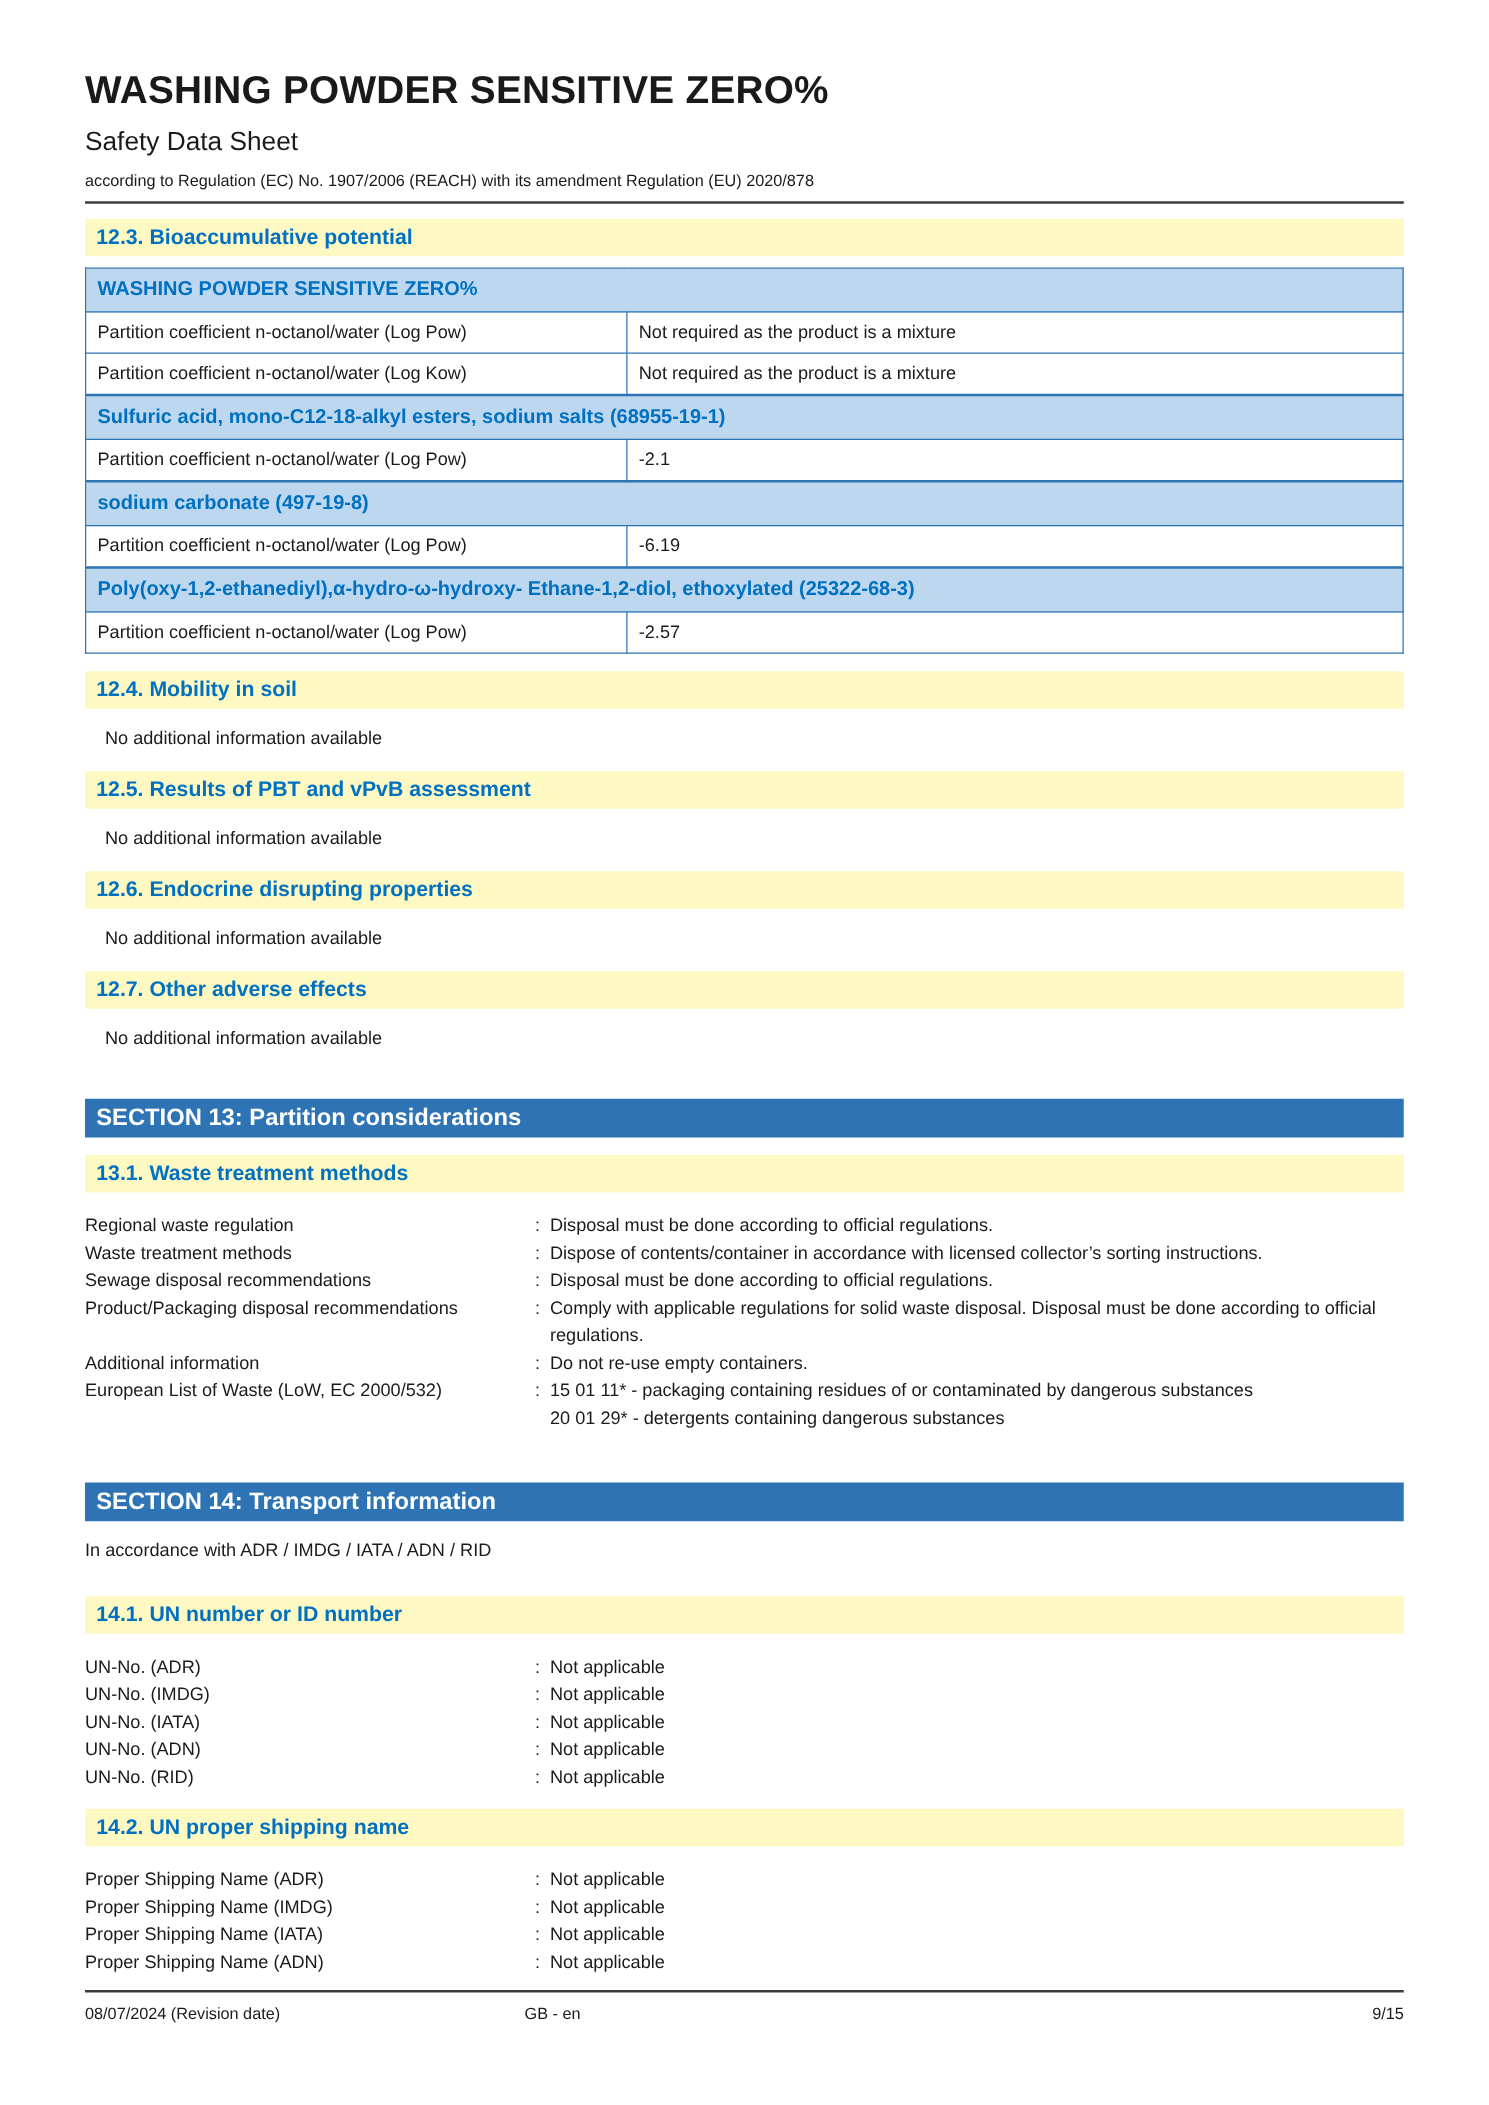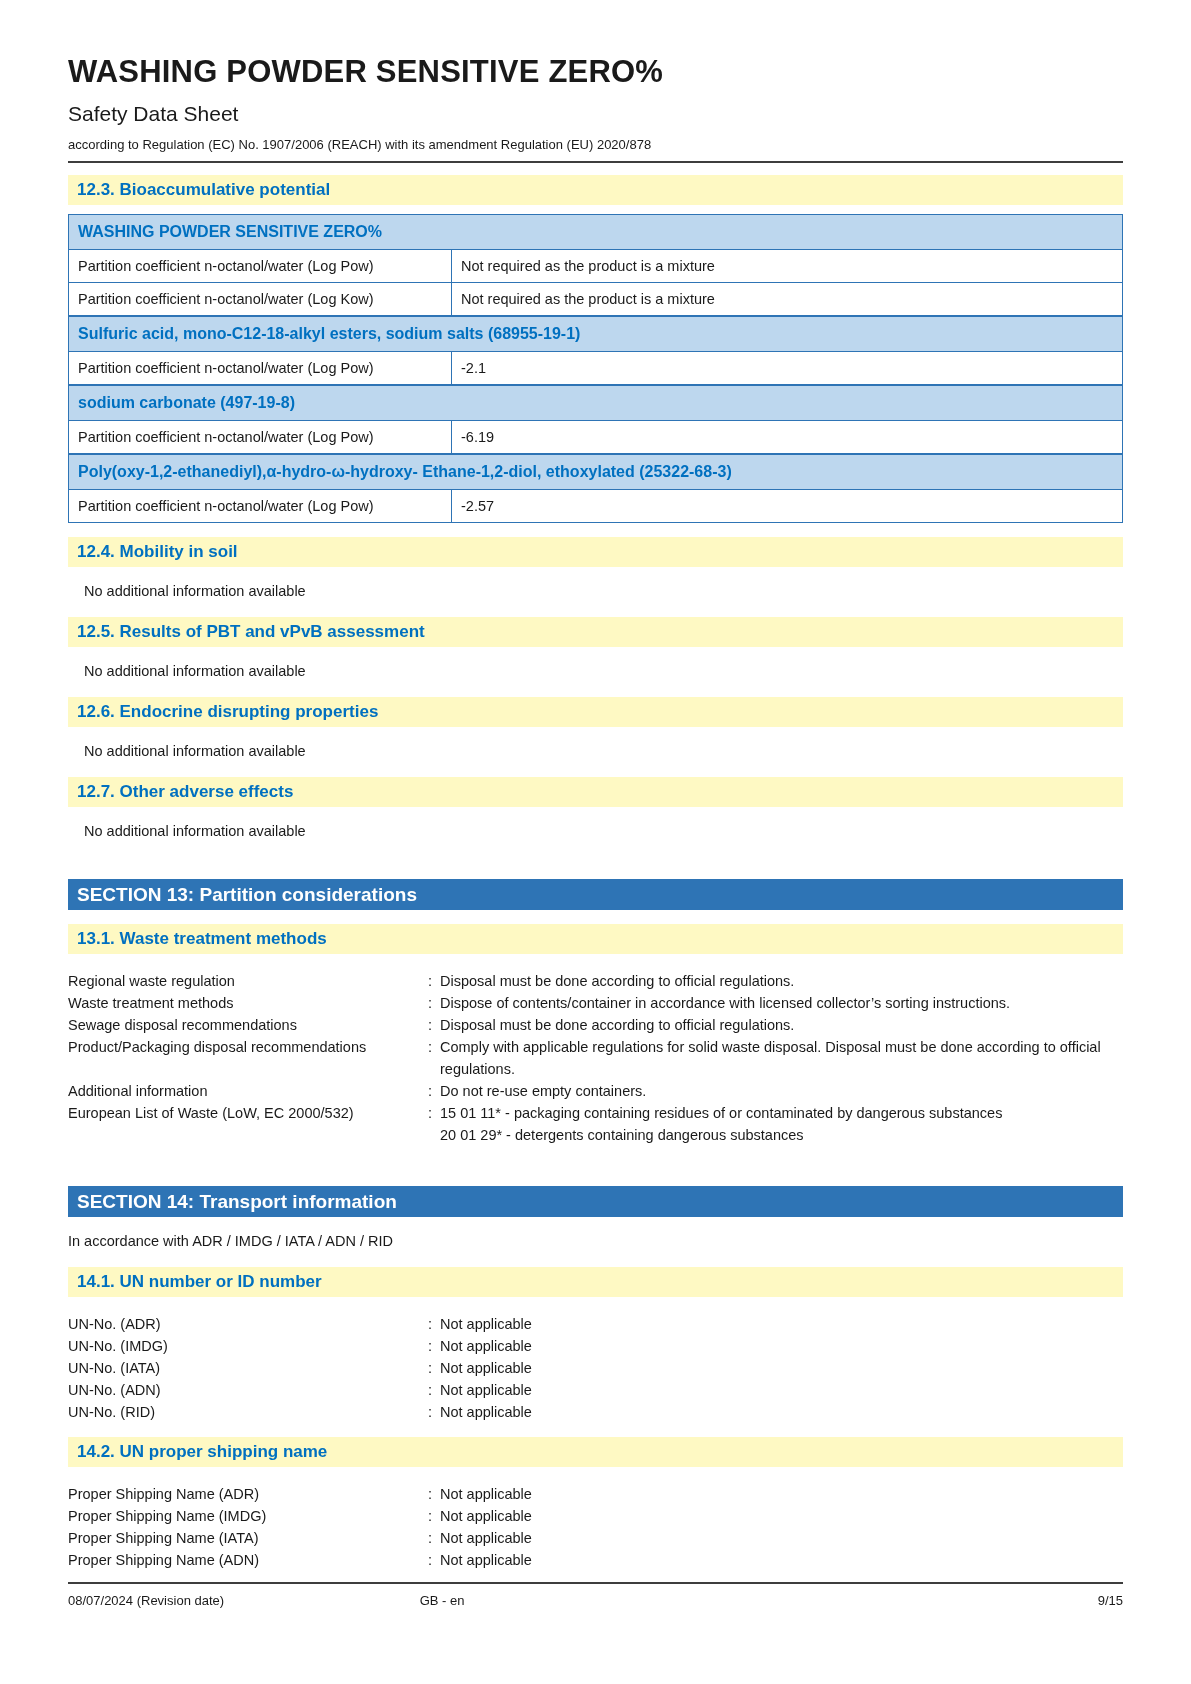--- a/index.html
+++ b/index.html
@@ -42,31 +42,31 @@
     border: 1.5px solid #2E74B5;
     padding: 8px 9px;
     vertical-align: middle;
   }
   table.data-table td.group-header {
     background: #BDD7EE; color: #0070C0;
     font-weight: bold; font-size: 16px;
     border-top-width: 2.5px;
   }
   table.data-table tr.first-group td.group-header { border-top-width: 1.5px; }
-  table.data-table td.cell-label { width: 383px; }
+  table.data-table td.cell-label { width: 433px; }
 
   
   .kv-list { margin-top: 16px; font-size: 14.5px; }
   .kv-row { display: flex; align-items: flex-start; line-height: 22px; }
   .kv-label { width: 352px; flex: 0 0 352px; }
   .kv-colon { width: 20px; flex: 0 0 20px; text-align: center; }
   .kv-colon::before { content: ":"; }
   .kv-value { flex: 1; }
 
-  .intro-text { font-size: 14.5px; margin: 16px 0 18px 0; }
+  .intro-text { font-size: 14.5px; margin: 16px 0 28px 0; }
 
   
   .footer { margin-top: 11px; border-top: 2px solid #3d3d3d; padding-top: 9px; }
   .footer-row { display: flex; font-size: 13px; }
   .footer-left { flex: 1; text-align: left; }
   .footer-center { flex: 1; text-align: left; }
   .footer-right { flex: 1; text-align: right; }
 </style>
 </head>
 <body>

